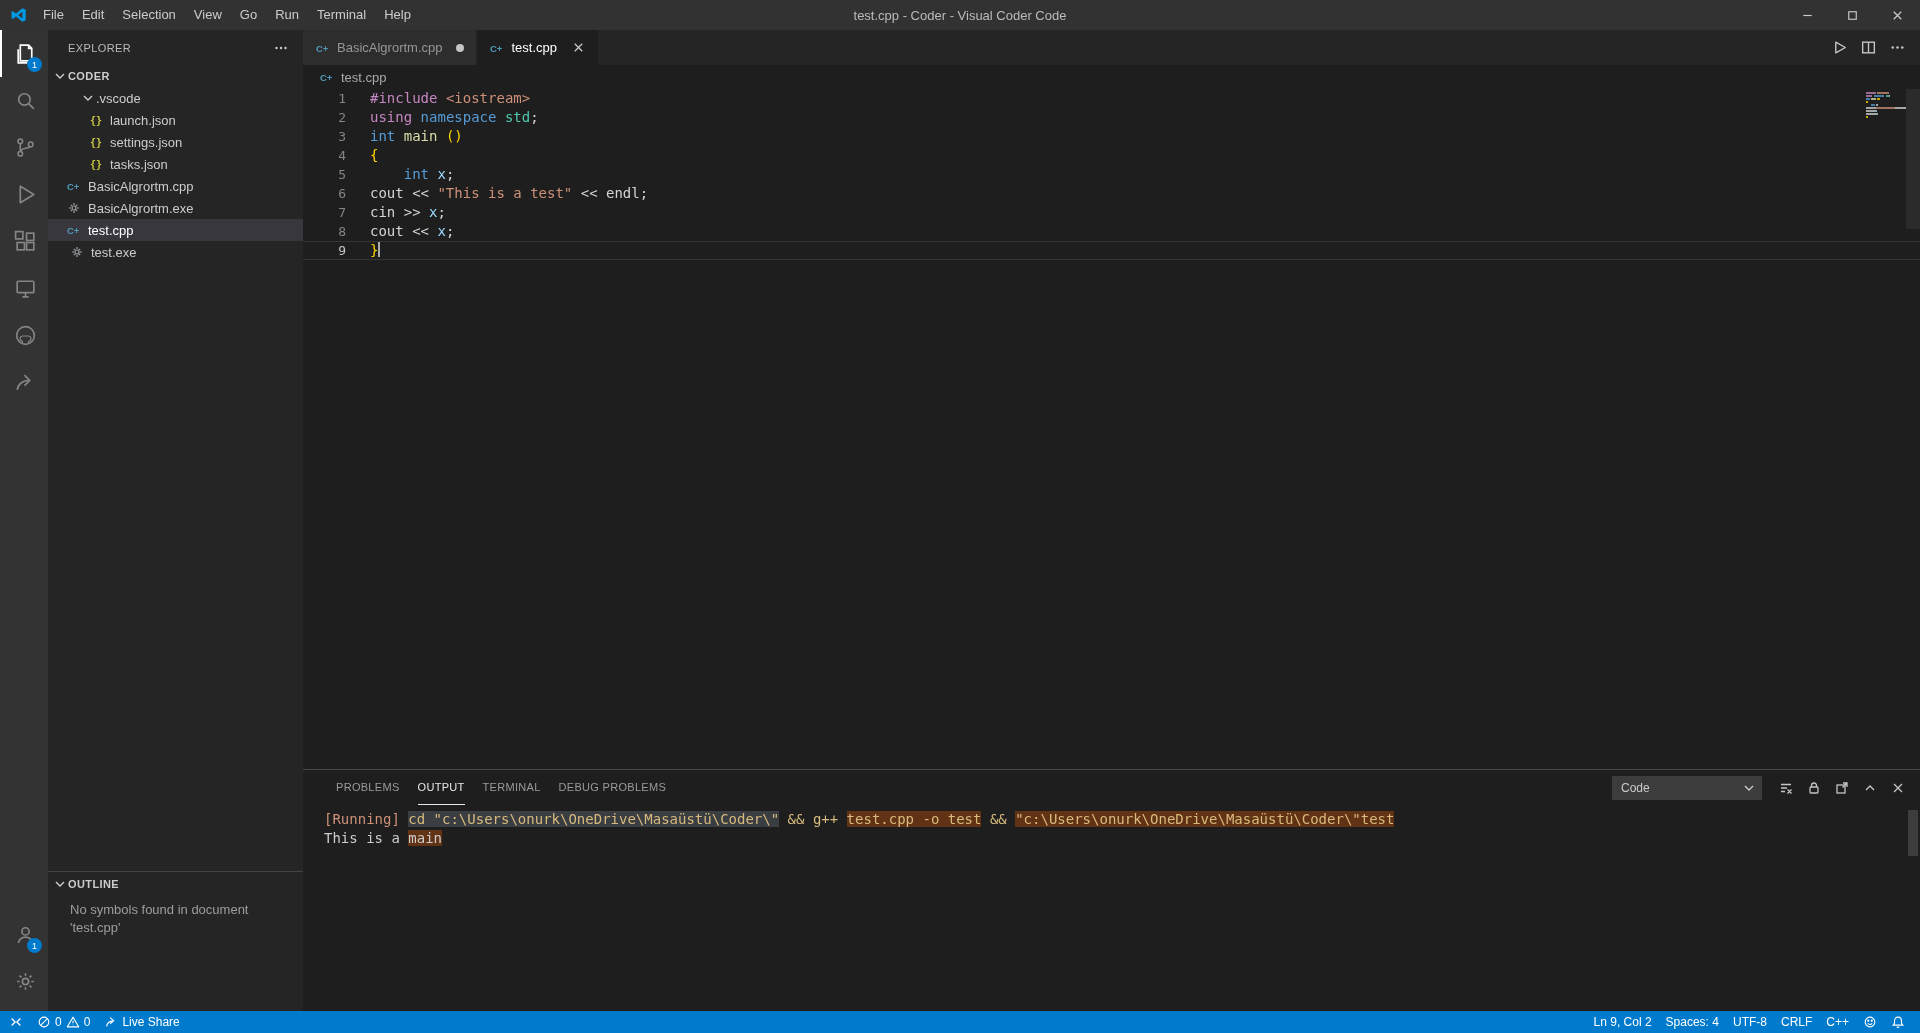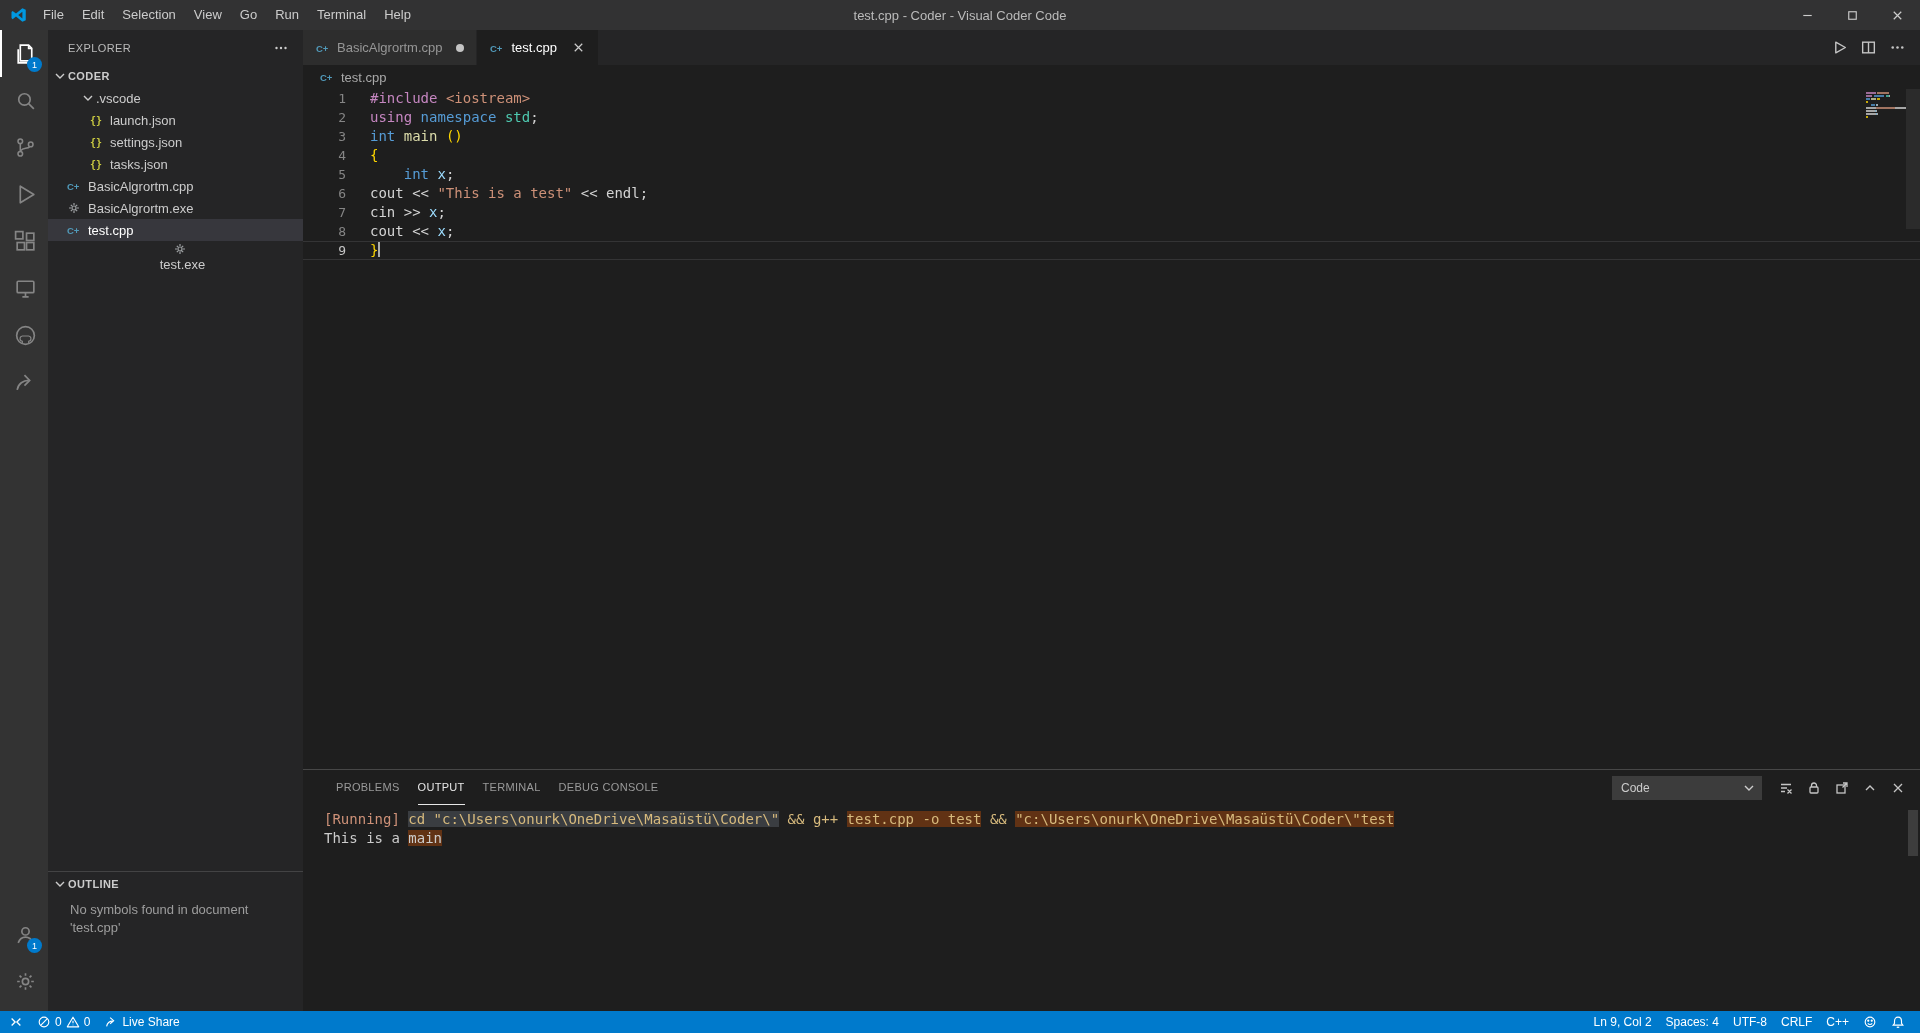--- a/index.html
+++ b/index.html
@@ -310,21 +310,21 @@
             <span class="tree-label">BasicAlgrortm.exe</span>
           </div>
           <div class="tree-row selected" style="padding-left: 18px;">
             <span class="fi">
               <svg viewBox="0 0 16 16">
                 <text x="1" y="12" font-size="9.5" font-weight="bold" fill="#519ABA" font-family="Liberation Sans, sans-serif">C+</text>
               </svg>
             </span>
             <span class="tree-label">test.cpp</span>
           </div>
-          <div class="tree-row" style="padding-left: 14px; flex-direction: column;">
+          <div class="tree-row" style="padding-left: 21px;">
             <span class="fi">
               <svg viewBox="0 0 16 16" fill="none" stroke="#9DA0A2" stroke-width="1.2">
                 <circle cx="8" cy="8" r="2"></circle>
                 <path d="M8 3v2M8 11v2M3 8h2M11 8h2M4.8 4.8l1.4 1.4M9.8 9.8l1.4 1.4M11.2 4.8L9.8 6.2M6.2 9.8l-1.4 1.4"></path>
               </svg>
             </span>
             <span class="tree-label">test.exe</span>
           </div>
         </div>
       <div class="outline">
@@ -458,21 +458,21 @@
             </div>
           </div>
         <div class="ed-scroll"></div>
       </div>
       <div class="panel">
         <div class="panel-header">
           <div class="panel-tabs" id="panel-tabs">
               <div class="panel-tab">PROBLEMS</div>
               <div class="panel-tab active">OUTPUT</div>
               <div class="panel-tab">TERMINAL</div>
-              <div class="panel-tab">DEBUG CONSOLE</div>
+              <div class="panel-tab">DEBUG PROBLEMS</div>
             </div>
           <div class="panel-actions">
             <div class="panel-select">
               <span>Code</span>
               <span class="ic">
                   <svg viewBox="0 0 16 16" fill="none" stroke="currentColor" stroke-width="1.4">
                     <path d="M4 6l4 4 4-4"></path>
                   </svg>
                 </span>
             </div>

